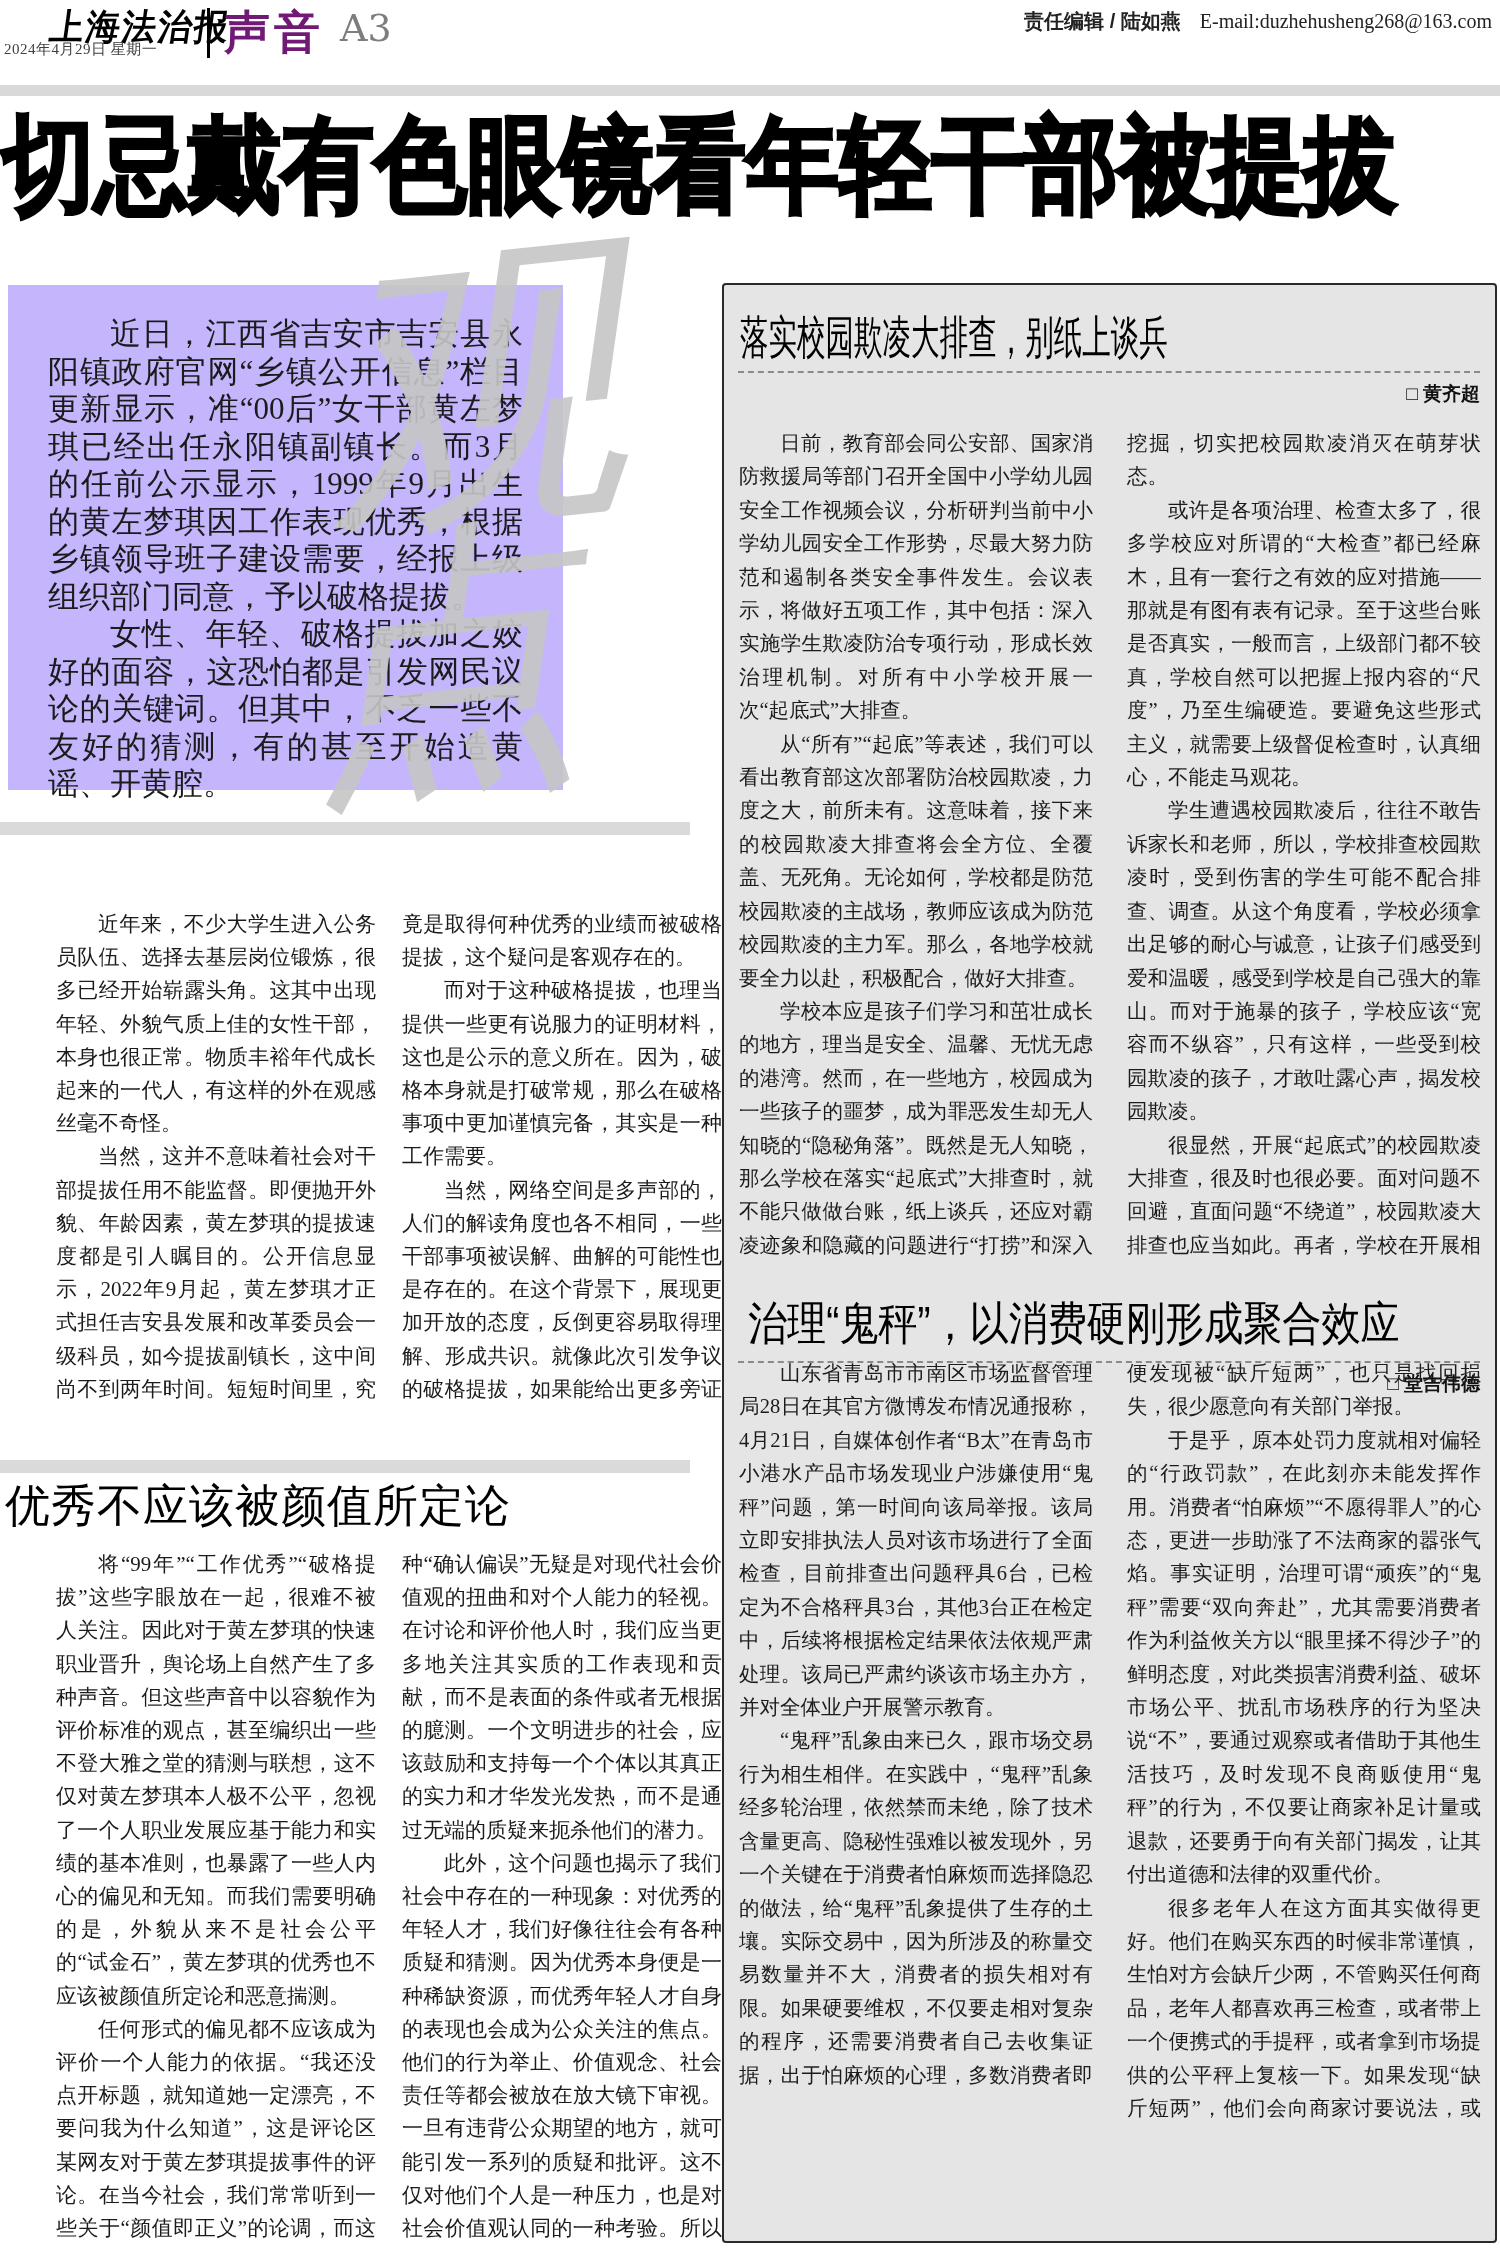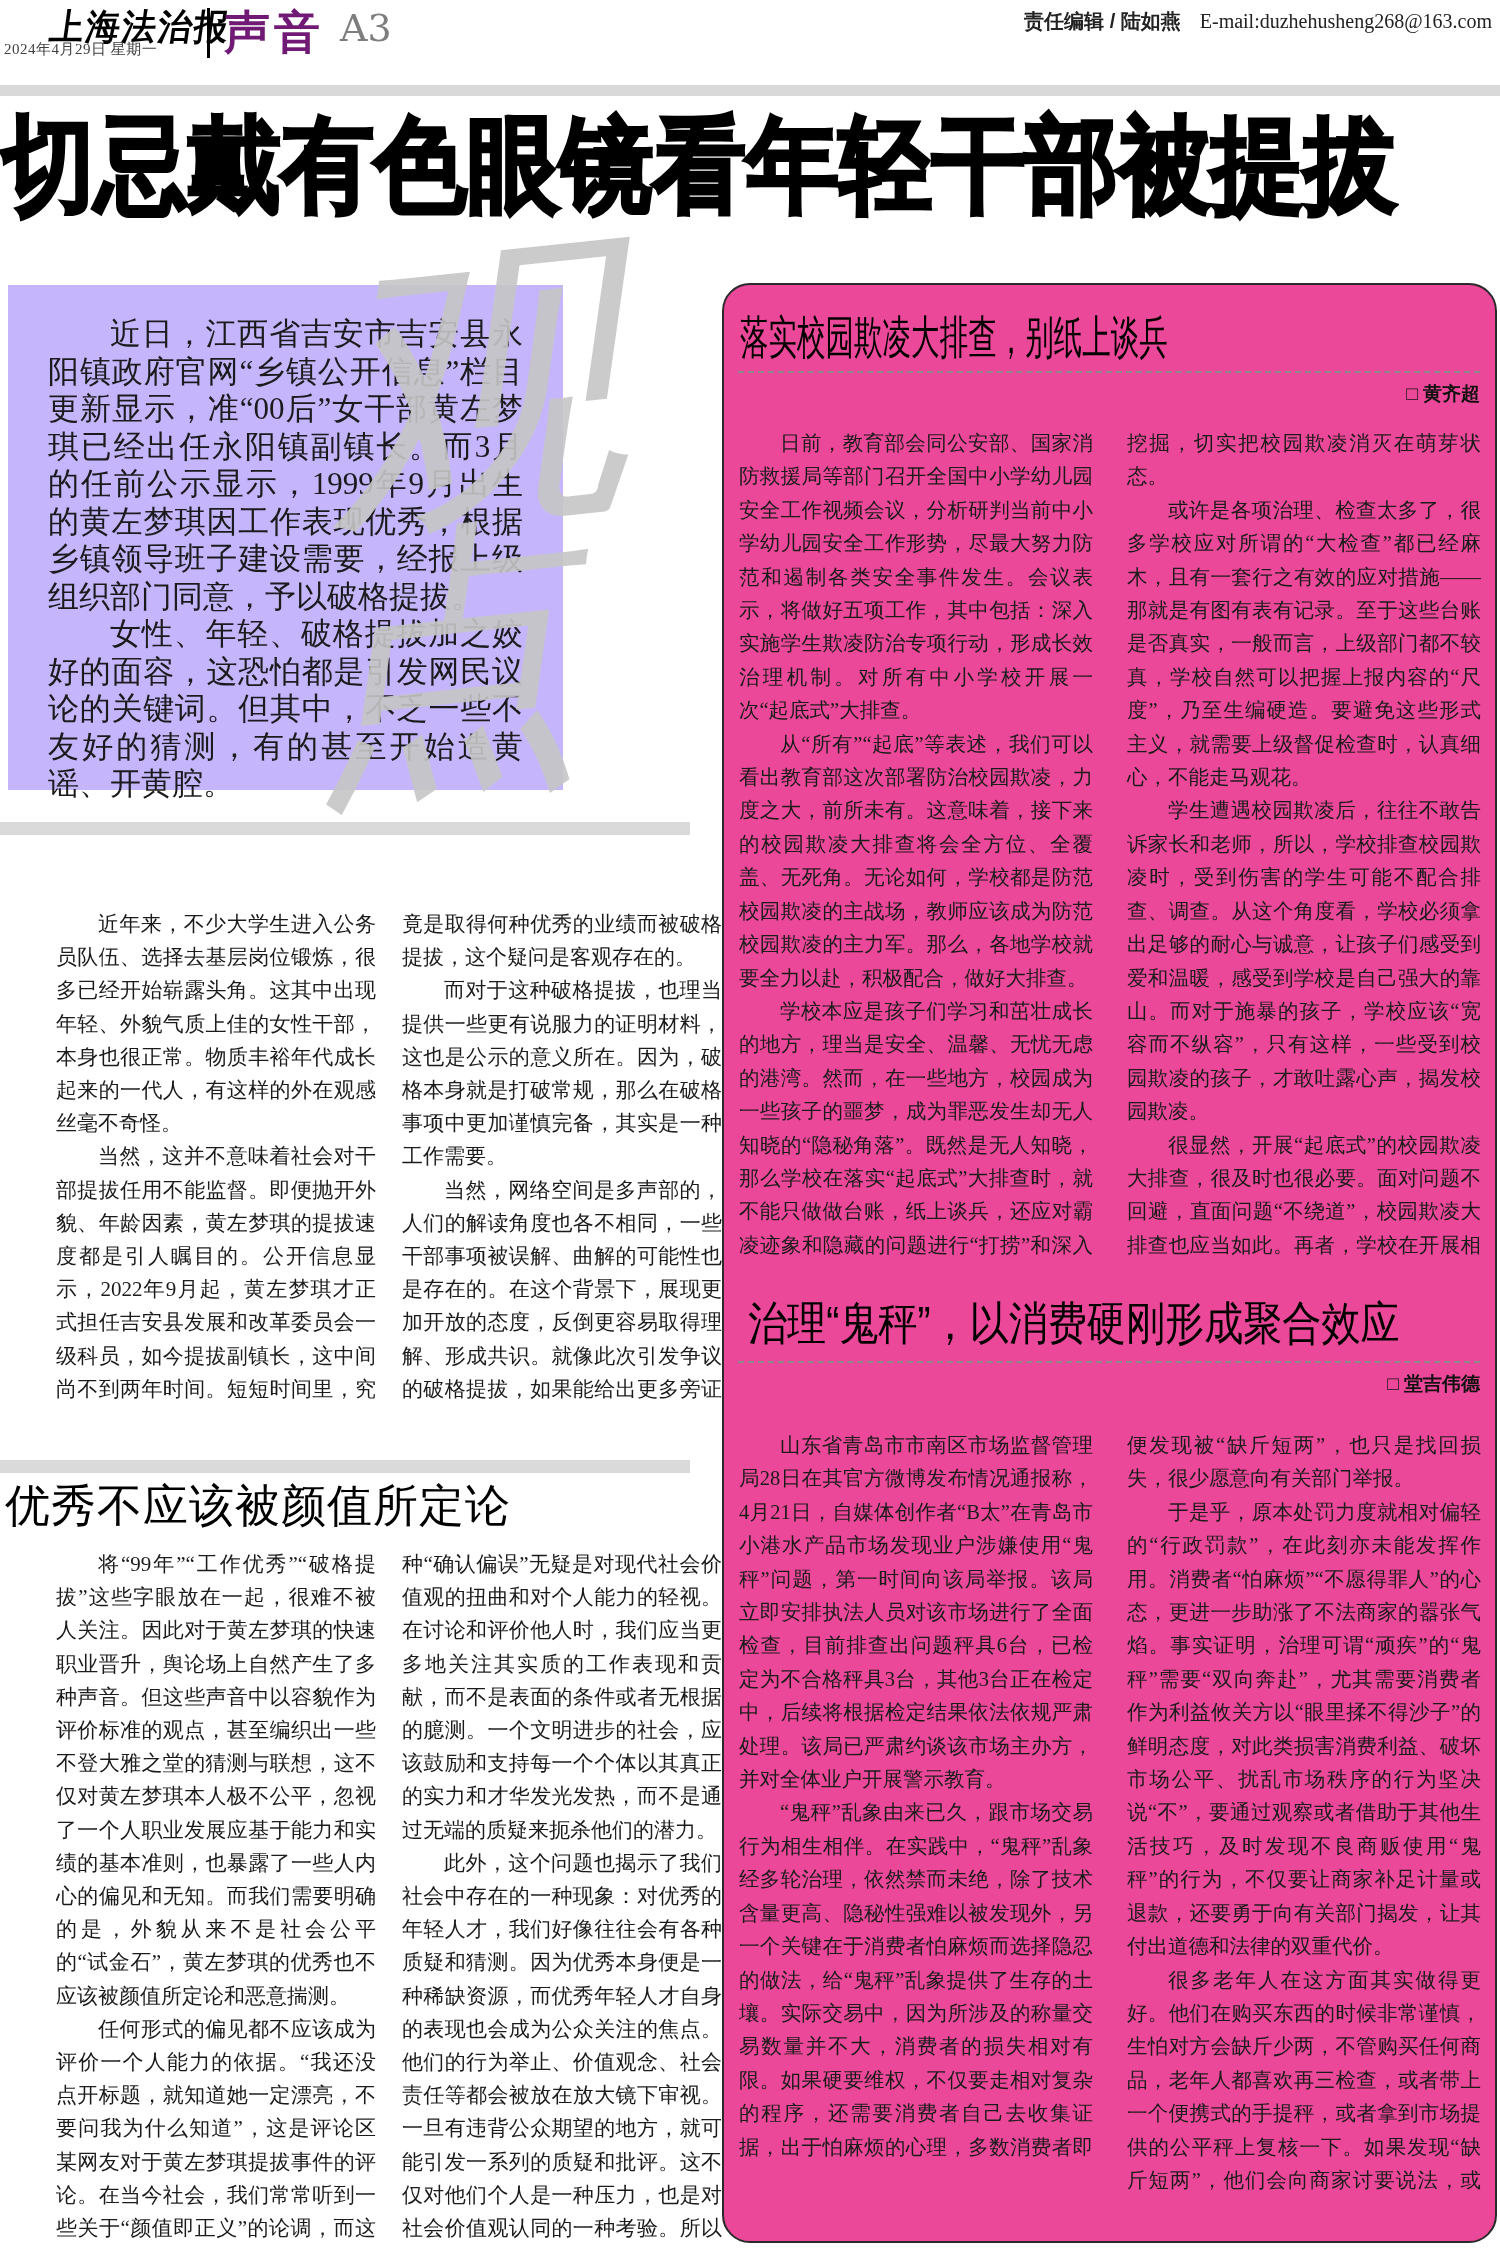--- a/index.html
+++ b/index.html
@@ -37,21 +37,21 @@
 
   .sec-rule{width:690px;height:13px;background:#dadada;}
   .sec-title{font-family:"Liberation Sans","DejaVu Sans",sans-serif;font-weight:400;
              font-size:45px;letter-spacing:1px;color:#000;white-space:nowrap;z-index:3;}
   .body-2col{column-count:2;column-gap:26px;font-size:21px;line-height:33.2px;
              text-align:justify;overflow:hidden;z-index:3;margin-left:32px;}
   .body-2col p{margin:0;text-indent:2em;}
 
   
   .right-box{left:722px;top:283px;width:771px;height:1956px;border:2.5px solid #2a2a2a;
-             border-radius:28px;background:#ec4899;}
+             border-radius:4px;background:#e5e5e5;}
   .rb-title{font-family:"Liberation Sans","DejaVu Sans",sans-serif;font-weight:400;
             font-size:46px;color:#000;white-space:nowrap;transform-origin:left center;}
   .rb-dash{border-top:2px dashed #8a8a8a;height:0;}
   .rb-author{font-family:"Liberation Sans","DejaVu Sans",sans-serif;font-weight:bold;
              font-size:19px;text-align:right;color:#111;}
   .rb-body{column-count:2;column-gap:34px;font-size:20.5px;line-height:33.4px;
            text-align:justify;overflow:hidden;}
   .rb-body p{margin:0;text-indent:2em;}
 </style>
 </head>
@@ -119,21 +119,21 @@
         <p>学生遭遇校园欺凌后，往往不敢告诉家长和老师，所以，学校排查校园欺凌时，受到伤害的学生可能不配合排查、调查。从这个角度看，学校必须拿出足够的耐心与诚意，让孩子们感受到爱和温暖，感受到学校是自己强大的靠山。而对于施暴的孩子，学校应该“宽容而不纵容”，只有这样，一些受到校园欺凌的孩子，才敢吐露心声，揭发校园欺凌。</p>
         <p>很显然，开展“起底式”的校园欺凌大排查，很及时也很必要。面对问题不回避，直面问题“不绕道”，校园欺凌大排查也应当如此。再者，学校在开展相关排查的同时，也可以进行必要的普法，让一些有霸凌倾向的孩子及时“收手”。总而言之，校园欺凌大排查，需要认真落实，不造假，并且坚持早发现、早预防、早控制。我们期待着教育部门用行之有效的机制，护航孩子们成长。</p>
       </div>
 
     <div class="abs rb-title" style="left:24px;top:1008px;transform:scaleX(0.85);">治理“鬼秤”，以消费硬刚形成聚合效应</div>
     <div class="abs rb-dash" style="left:14px;top:1076px;width:742px;"></div>
     <div class="abs rb-author" style="left:14px;top:1086px;width:742px;">
       <span>□</span>
       <span>堂吉伟德</span>
     </div>
-    <div class="abs rb-body" style="left:15px;top:1144px;width:742px;height:800px;font-family:Liberation Serif, serif;">
+    <div class="abs rb-body" style="left:15px;top:1072px;width:742px;height:800px;font-family:Liberation Serif, serif;">
         <p>山东省青岛市市南区市场监督管理局28日在其官方微博发布情况通报称，4月21日，自媒体创作者“B太”在青岛市小港水产品市场发现业户涉嫌使用“鬼秤”问题，第一时间向该局举报。该局立即安排执法人员对该市场进行了全面检查，目前排查出问题秤具6台，已检定为不合格秤具3台，其他3台正在检定中，后续将根据检定结果依法依规严肃处理。该局已严肃约谈该市场主办方，并对全体业户开展警示教育。</p>
         <p>“鬼秤”乱象由来已久，跟市场交易行为相生相伴。在实践中，“鬼秤”乱象经多轮治理，依然禁而未绝，除了技术含量更高、隐秘性强难以被发现外，另一个关键在于消费者怕麻烦而选择隐忍的做法，给“鬼秤”乱象提供了生存的土壤。实际交易中，因为所涉及的称量交易数量并不大，消费者的损失相对有限。如果硬要维权，不仅要走相对复杂的程序，还需要消费者自己去收集证据，出于怕麻烦的心理，多数消费者即便发现被“缺斤短两”，也只是找回损失，很少愿意向有关部门举报。</p>
         <p>于是乎，原本处罚力度就相对偏轻的“行政罚款”，在此刻亦未能发挥作用。消费者“怕麻烦”“不愿得罪人”的心态，更进一步助涨了不法商家的嚣张气焰。事实证明，治理可谓“顽疾”的“鬼秤”需要“双向奔赴”，尤其需要消费者作为利益攸关方以“眼里揉不得沙子”的鲜明态度，对此类损害消费利益、破坏市场公平、扰乱市场秩序的行为坚决说“不”，要通过观察或者借助于其他生活技巧，及时发现不良商贩使用“鬼秤”的行为，不仅要让商家补足计量或退款，还要勇于向有关部门揭发，让其付出道德和法律的双重代价。</p>
         <p>很多老年人在这方面其实做得更好。他们在购买东西的时候非常谨慎，生怕对方会缺斤少两，不管购买任何商品，老年人都喜欢再三检查，或者带上一个便携式的手提秤，或者拿到市场提供的公平秤上复核一下。如果发现“缺斤短两”，他们会向商家讨要说法，或者干脆向市场管理部门寻求帮助，如此较真的态度，反而让不法商家“有贼心没贼胆”，也会让相关部门更有作为。</p>
       </div>
   </div>
 
 </div>
 
 </body></html>

